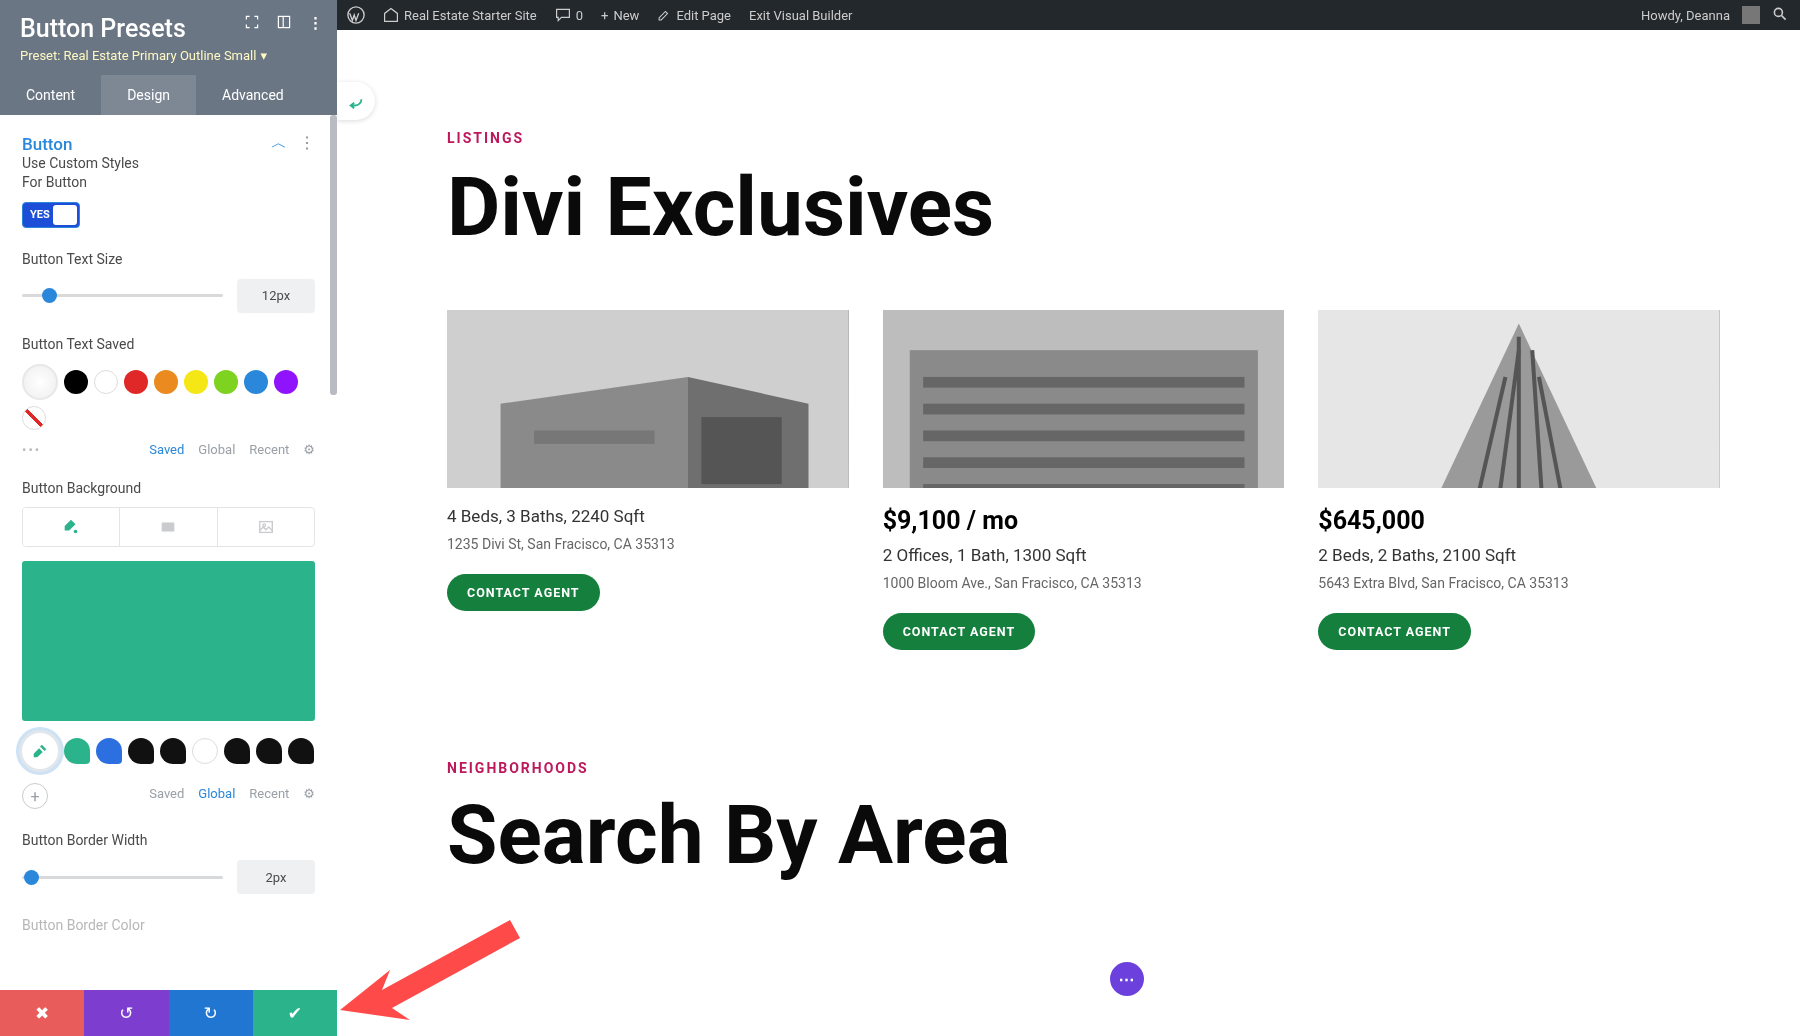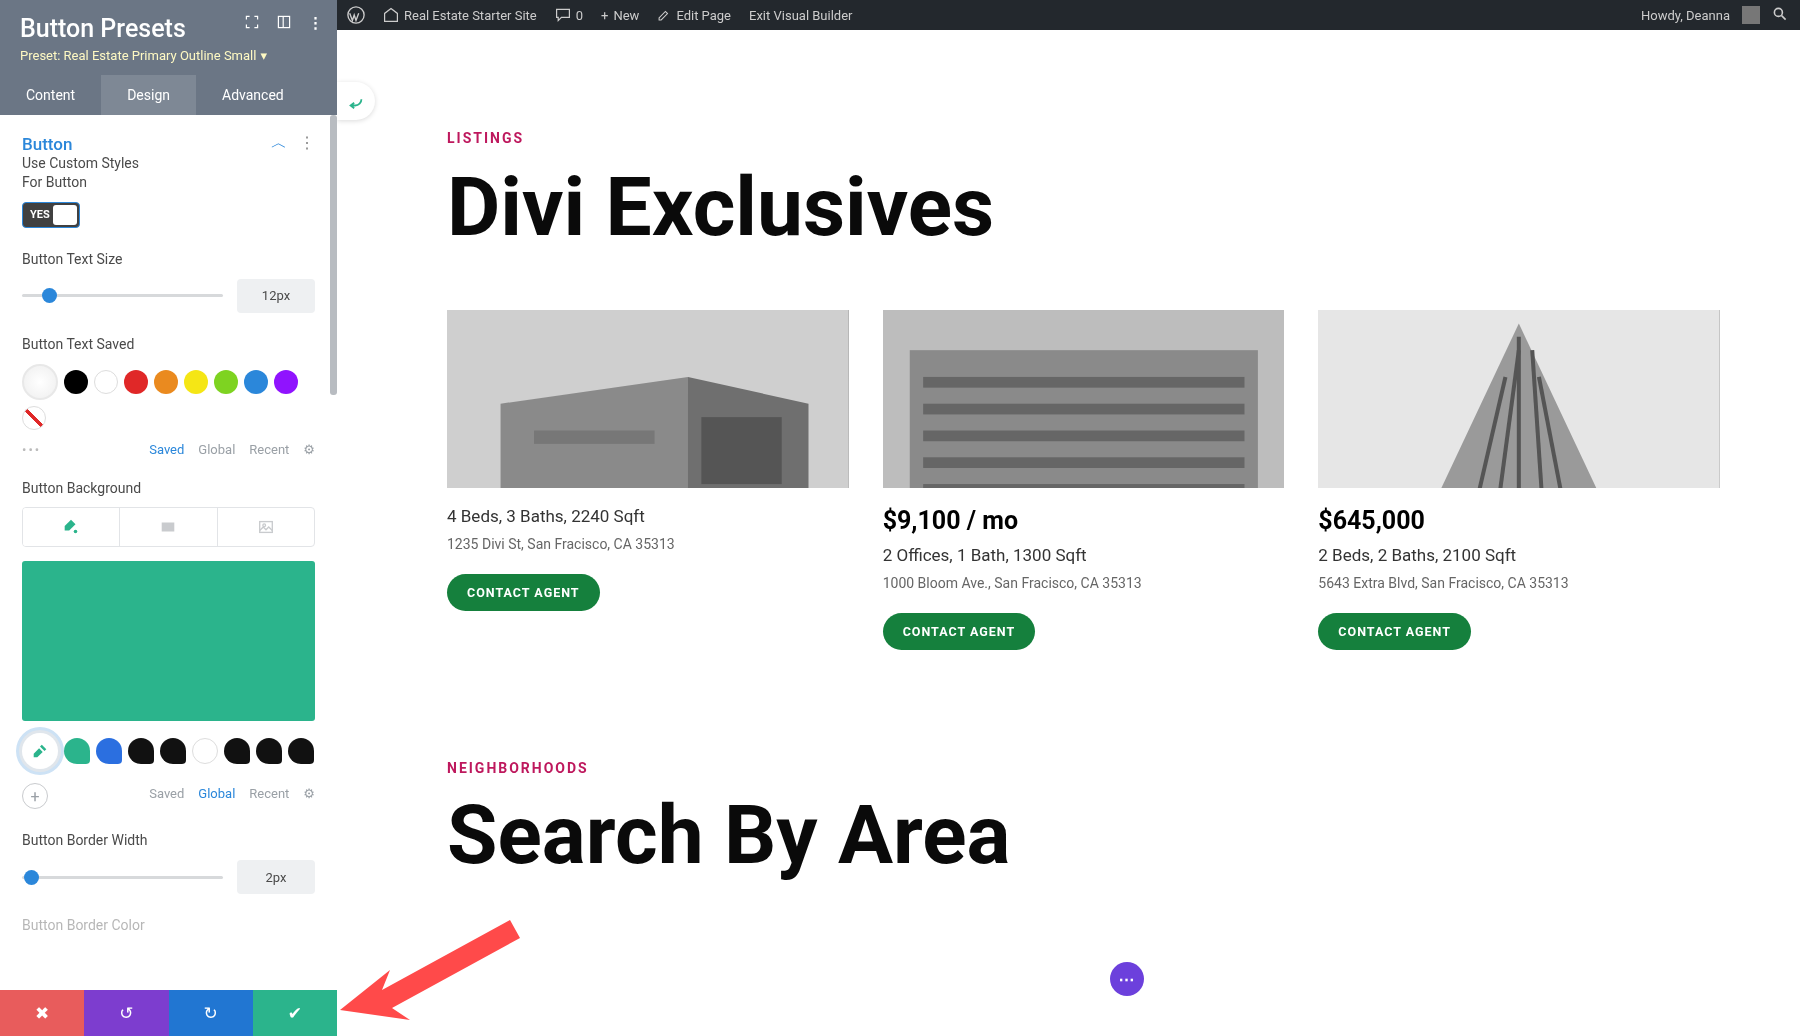--- a/index.html
+++ b/index.html
@@ -27,21 +27,21 @@
 .sb-body { flex: 1; overflow-y: auto; padding: 18px 22px 0; background: #fff; position: relative; }
 .sb-scrolltrack { position: absolute; top: 0; right: 0; width: 7px; height: 280px; background: #b8bcc1; border-radius: 3px; }
 
 .section-head { display: flex; align-items: flex-end; justify-content: space-between; }
 .section-title { font-size: 17px; color: #2b87da; font-weight: 500; }
 .section-actions { display: flex; gap: 12px; color: #888; }
 
 .opt-label { font-size: 14px; color: #4a4a4a; margin-bottom: 10px; line-height: 1.35; }
 .opt-block { margin-bottom: 22px; }
 
-.toggle { width: 58px; height: 26px; border: 1px solid #2b87da; border-radius: 4px; display: flex; align-items: center; background: #404040; position: relative; cursor: pointer; }
+.toggle { width: 58px; height: 26px; border: 1px solid #2b87da; border-radius: 4px; display: flex; align-items: center; background: #1d4ed8; position: relative; cursor: pointer; }
 .toggle-yes { color: #fff; font-size: 11px; font-weight: 700; padding-left: 7px; }
 .toggle-knob { position: absolute; right: 2px; width: 24px; height: 20px; background: #fff; border-radius: 3px; }
 
 .slider-row { display: flex; align-items: center; gap: 14px; }
 .slider-track { flex: 1; height: 3px; background: #d7d9db; border-radius: 2px; position: relative; }
 .slider-thumb { position: absolute; top: -6px; width: 15px; height: 15px; border-radius: 50%; background: #2b87da; }
 .slider-val { width: 78px; height: 34px; background: #eef0f2; border-radius: 4px; display: flex; align-items: center; justify-content: center; font-size: 13px; color: #4a4a4a; }
 
 .swatches { display: flex; gap: 6px; align-items: center; flex-wrap: wrap; margin-top: 6px; }
 .swatch { width: 24px; height: 24px; border-radius: 50%; cursor: pointer; }

